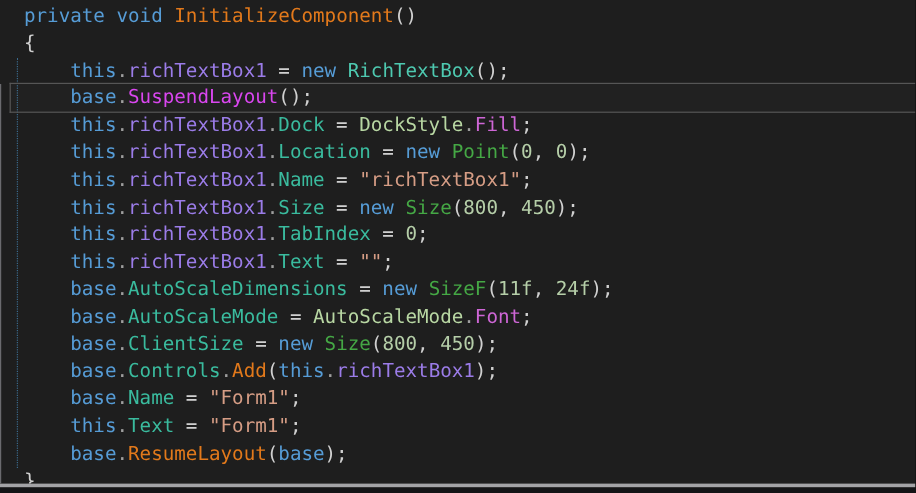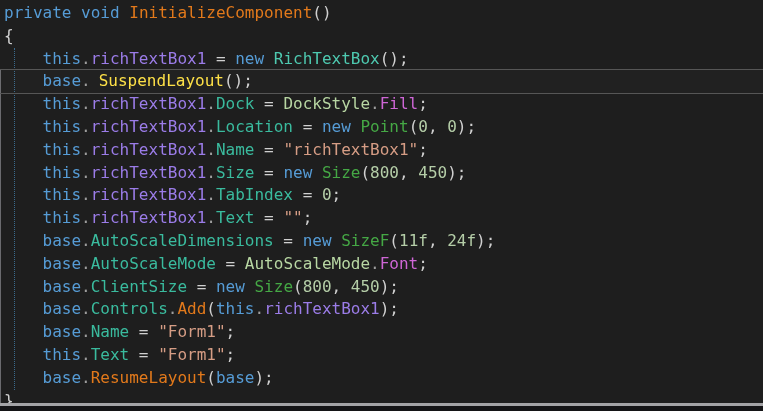--- a/index.html
+++ b/index.html
@@ -6,21 +6,21 @@
   .editor{
     position:relative;
     width:763px;height:411px;
     overflow:hidden;
     font-family:"DejaVu Sans Mono","Liberation Mono",monospace;
     font-size:16px;
   }
   .code{
     position:absolute;
     left:0;top:2px;right:0;
-    padding-left:4px;
+    padding-left:20px;
   }
   .line{
     height:22.8px;
     line-height:22.8px;
     white-space:pre;
   }
   .line.current{
     border-top:1px solid #565656;
     border-bottom:1px solid #565656;
     border-left:1px solid #565656;
@@ -56,21 +56,21 @@
 </head>
 <body>
 
 <div class="editor" style="background: rgb(30, 30, 30); color: rgb(220, 220, 220);">
   <div class="indent-guide" style="border-left-color: rgb(58, 106, 140);"></div>
   <div class="left-edge" style="background: rgb(106, 106, 110);"></div>
   <div class="code">
       <div class="line"><span style="color: rgb(86, 156, 214);">private</span><span style="color: rgb(220, 220, 220);"> </span><span style="color: rgb(86, 156, 214);">void</span><span style="color: rgb(220, 220, 220);"> </span><span style="color: rgb(226, 121, 27);">InitializeComponent</span><span style="color: rgb(208, 208, 208);">()</span></div>
       <div class="line"><span style="color: rgb(208, 208, 208);">{</span></div>
       <div class="line"><span style="color: rgb(220, 220, 220);">    </span><span style="color: rgb(86, 156, 214);">this</span><span style="color: rgb(158, 158, 158);">.</span><span style="color: rgb(155, 124, 232);">richTextBox1</span><span style="color: rgb(208, 208, 208);"> = </span><span style="color: rgb(86, 156, 214);">new</span><span style="color: rgb(220, 220, 220);"> </span><span style="color: rgb(78, 201, 176);">RichTextBox</span><span style="color: rgb(208, 208, 208);">();</span></div>
-      <div class="line current" style="border-color: rgb(86, 86, 86);"><span style="color: rgb(220, 220, 220);">    </span><span style="color: rgb(86, 156, 214);">base</span><span style="color: rgb(158, 158, 158);">.</span><span style="color: #fde047; margin-left: 8px;">SuspendLayout</span><span style="color: rgb(208, 208, 208);">();</span></div>
+      <div class="line current" style="border-color: rgb(86, 86, 86);"><span style="color: rgb(220, 220, 220);">    </span><span style="color: rgb(86, 156, 214);">base</span><span style="color: rgb(158, 158, 158);">.</span><span style="color: #d946ef;">SuspendLayout</span><span style="color: rgb(208, 208, 208);">();</span></div>
       <div class="line"><span style="color: rgb(220, 220, 220);">    </span><span style="color: rgb(86, 156, 214);">this</span><span style="color: rgb(158, 158, 158);">.</span><span style="color: rgb(155, 124, 232);">richTextBox1</span><span style="color: rgb(158, 158, 158);">.</span><span style="color: rgb(58, 187, 158);">Dock</span><span style="color: rgb(208, 208, 208);"> = </span><span style="color: rgb(184, 215, 163);">DockStyle</span><span style="color: rgb(158, 158, 158);">.</span><span style="color: rgb(206, 102, 214);">Fill</span><span style="color: rgb(208, 208, 208);">;</span></div>
       <div class="line"><span style="color: rgb(220, 220, 220);">    </span><span style="color: rgb(86, 156, 214);">this</span><span style="color: rgb(158, 158, 158);">.</span><span style="color: rgb(155, 124, 232);">richTextBox1</span><span style="color: rgb(158, 158, 158);">.</span><span style="color: rgb(58, 187, 158);">Location</span><span style="color: rgb(208, 208, 208);"> = </span><span style="color: rgb(86, 156, 214);">new</span><span style="color: rgb(220, 220, 220);"> </span><span style="color: rgb(69, 168, 69);">Point</span><span style="color: rgb(208, 208, 208);">(</span><span style="color: rgb(181, 206, 168);">0</span><span style="color: rgb(208, 208, 208);">, </span><span style="color: rgb(181, 206, 168);">0</span><span style="color: rgb(208, 208, 208);">);</span></div>
       <div class="line"><span style="color: rgb(220, 220, 220);">    </span><span style="color: rgb(86, 156, 214);">this</span><span style="color: rgb(158, 158, 158);">.</span><span style="color: rgb(155, 124, 232);">richTextBox1</span><span style="color: rgb(158, 158, 158);">.</span><span style="color: rgb(58, 187, 158);">Name</span><span style="color: rgb(208, 208, 208);"> = </span><span style="color: rgb(214, 157, 133);">"richTextBox1"</span><span style="color: rgb(208, 208, 208);">;</span></div>
       <div class="line"><span style="color: rgb(220, 220, 220);">    </span><span style="color: rgb(86, 156, 214);">this</span><span style="color: rgb(158, 158, 158);">.</span><span style="color: rgb(155, 124, 232);">richTextBox1</span><span style="color: rgb(158, 158, 158);">.</span><span style="color: rgb(58, 187, 158);">Size</span><span style="color: rgb(208, 208, 208);"> = </span><span style="color: rgb(86, 156, 214);">new</span><span style="color: rgb(220, 220, 220);"> </span><span style="color: rgb(69, 168, 69);">Size</span><span style="color: rgb(208, 208, 208);">(</span><span style="color: rgb(181, 206, 168);">800</span><span style="color: rgb(208, 208, 208);">, </span><span style="color: rgb(181, 206, 168);">450</span><span style="color: rgb(208, 208, 208);">);</span></div>
       <div class="line"><span style="color: rgb(220, 220, 220);">    </span><span style="color: rgb(86, 156, 214);">this</span><span style="color: rgb(158, 158, 158);">.</span><span style="color: rgb(155, 124, 232);">richTextBox1</span><span style="color: rgb(158, 158, 158);">.</span><span style="color: rgb(58, 187, 158);">TabIndex</span><span style="color: rgb(208, 208, 208);"> = </span><span style="color: rgb(181, 206, 168);">0</span><span style="color: rgb(208, 208, 208);">;</span></div>
       <div class="line"><span style="color: rgb(220, 220, 220);">    </span><span style="color: rgb(86, 156, 214);">this</span><span style="color: rgb(158, 158, 158);">.</span><span style="color: rgb(155, 124, 232);">richTextBox1</span><span style="color: rgb(158, 158, 158);">.</span><span style="color: rgb(58, 187, 158);">Text</span><span style="color: rgb(208, 208, 208);"> = </span><span style="color: rgb(214, 157, 133);">""</span><span style="color: rgb(208, 208, 208);">;</span></div>
       <div class="line"><span style="color: rgb(220, 220, 220);">    </span><span style="color: rgb(86, 156, 214);">base</span><span style="color: rgb(158, 158, 158);">.</span><span style="color: rgb(58, 187, 158);">AutoScaleDimensions</span><span style="color: rgb(208, 208, 208);"> = </span><span style="color: rgb(86, 156, 214);">new</span><span style="color: rgb(220, 220, 220);"> </span><span style="color: rgb(69, 168, 69);">SizeF</span><span style="color: rgb(208, 208, 208);">(</span><span style="color: rgb(181, 206, 168);">11f</span><span style="color: rgb(208, 208, 208);">, </span><span style="color: rgb(181, 206, 168);">24f</span><span style="color: rgb(208, 208, 208);">);</span></div>
       <div class="line"><span style="color: rgb(220, 220, 220);">    </span><span style="color: rgb(86, 156, 214);">base</span><span style="color: rgb(158, 158, 158);">.</span><span style="color: rgb(58, 187, 158);">AutoScaleMode</span><span style="color: rgb(208, 208, 208);"> = </span><span style="color: rgb(184, 215, 163);">AutoScaleMode</span><span style="color: rgb(158, 158, 158);">.</span><span style="color: rgb(206, 102, 214);">Font</span><span style="color: rgb(208, 208, 208);">;</span></div>
       <div class="line"><span style="color: rgb(220, 220, 220);">    </span><span style="color: rgb(86, 156, 214);">base</span><span style="color: rgb(158, 158, 158);">.</span><span style="color: rgb(58, 187, 158);">ClientSize</span><span style="color: rgb(208, 208, 208);"> = </span><span style="color: rgb(86, 156, 214);">new</span><span style="color: rgb(220, 220, 220);"> </span><span style="color: rgb(69, 168, 69);">Size</span><span style="color: rgb(208, 208, 208);">(</span><span style="color: rgb(181, 206, 168);">800</span><span style="color: rgb(208, 208, 208);">, </span><span style="color: rgb(181, 206, 168);">450</span><span style="color: rgb(208, 208, 208);">);</span></div>
       <div class="line"><span style="color: rgb(220, 220, 220);">    </span><span style="color: rgb(86, 156, 214);">base</span><span style="color: rgb(158, 158, 158);">.</span><span style="color: rgb(58, 187, 158);">Controls</span><span style="color: rgb(158, 158, 158);">.</span><span style="color: rgb(226, 121, 27);">Add</span><span style="color: rgb(208, 208, 208);">(</span><span style="color: rgb(86, 156, 214);">this</span><span style="color: rgb(158, 158, 158);">.</span><span style="color: rgb(155, 124, 232);">richTextBox1</span><span style="color: rgb(208, 208, 208);">);</span></div>

